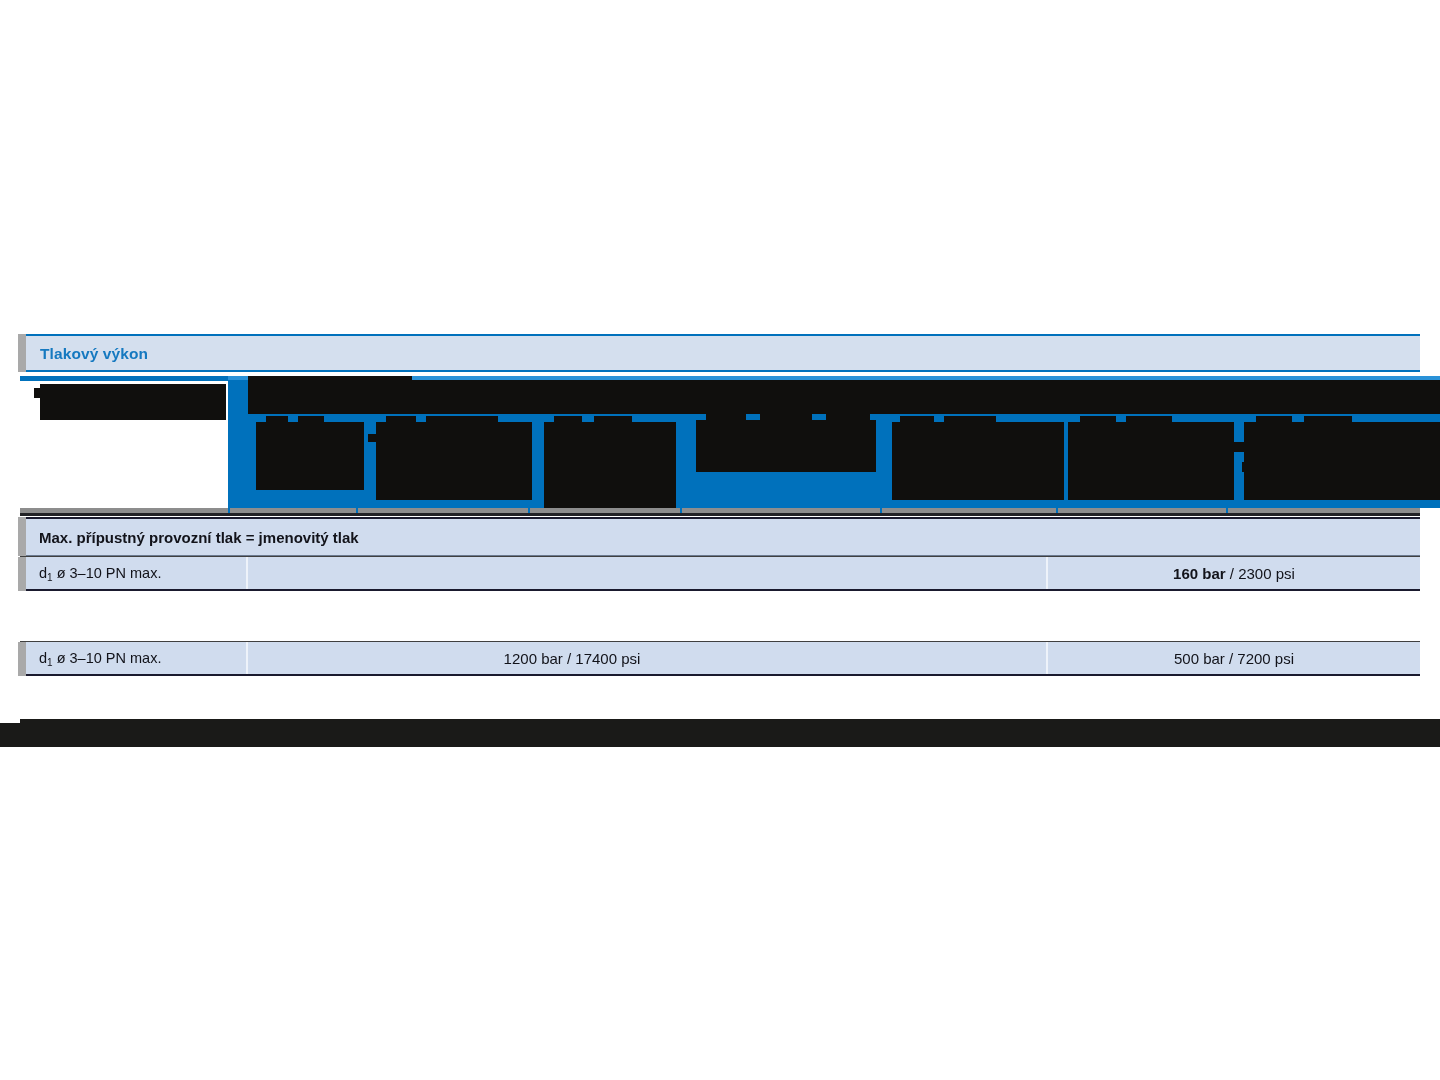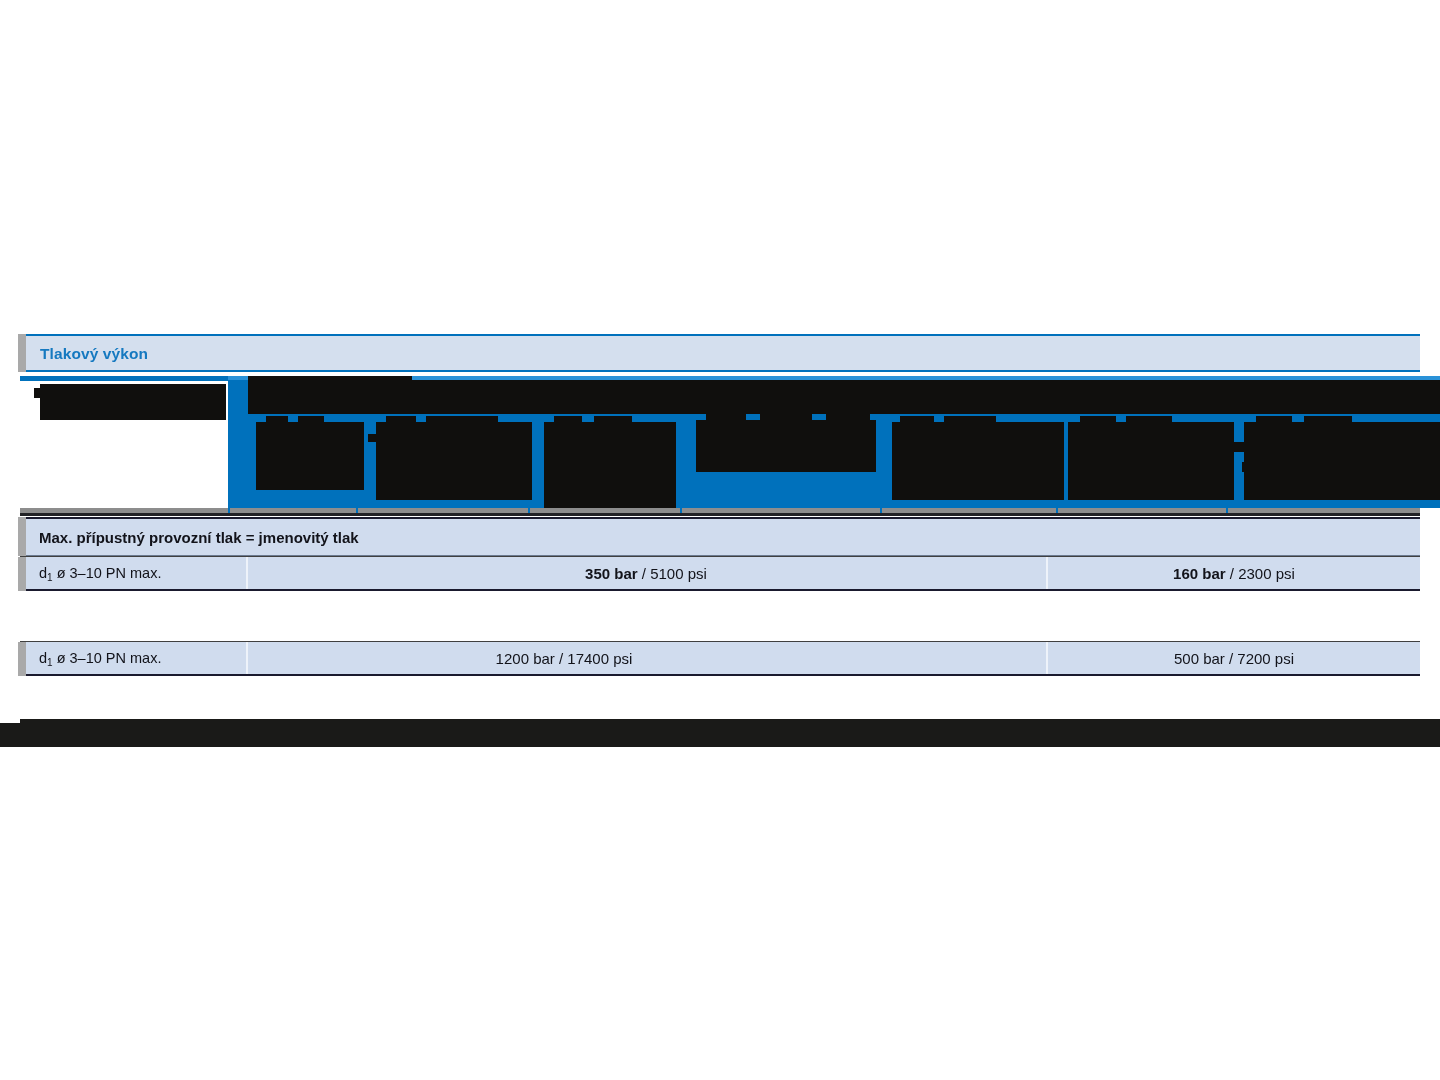--- a/index.html
+++ b/index.html
@@ -317,40 +317,37 @@
       <div class="sec-title">Max. přípustný provozní tlak = jmenovitý tlak</div>
     </div>
 
     <div class="data-row thin-top">
       <div class="lt"></div>
       <div class="cell-label">
         <span>d</span><sub>1</sub><span> ø  3–10  PN max.</span>
       </div>
       <div class="vdiv" style="left:226px;"></div>
       <div class="vdiv" style="left:1026px;"></div>
-      <div class="cell-val" style="left:226px; width:800px;">
-        <b>350 bar</b><span> / 5100 psi</span>
-      </div>
       <div class="cell-val" style="left:1028px; width:372px;">
         <b>160 bar</b><span> / 2300 psi</span>
       </div>
     </div>
   </div>
 
   <div class="tbl-section" style="top:641px;">
 
 
     <div class="data-row thin-top">
       <div class="lt"></div>
       <div class="cell-label">
         <span>d</span><sub>1</sub><span> ø  3–10  PN max.</span>
       </div>
       <div class="vdiv" style="left:226px;"></div>
       <div class="vdiv" style="left:1026px;"></div>
-      <div class="cell-val" style="left:226px; width:636px;">
+      <div class="cell-val" style="left:226px; width:636px;padding-left:8px;">
         <b></b><span>1200 bar / 17400 psi</span>
       </div>
       <div class="cell-val" style="left:1028px; width:372px;">
         <b></b><span>500 bar / 7200 psi</span>
       </div>
     </div>
   </div>
 
   <div id="bottom-bar-notch"></div>
   <div id="bottom-bar"></div>

